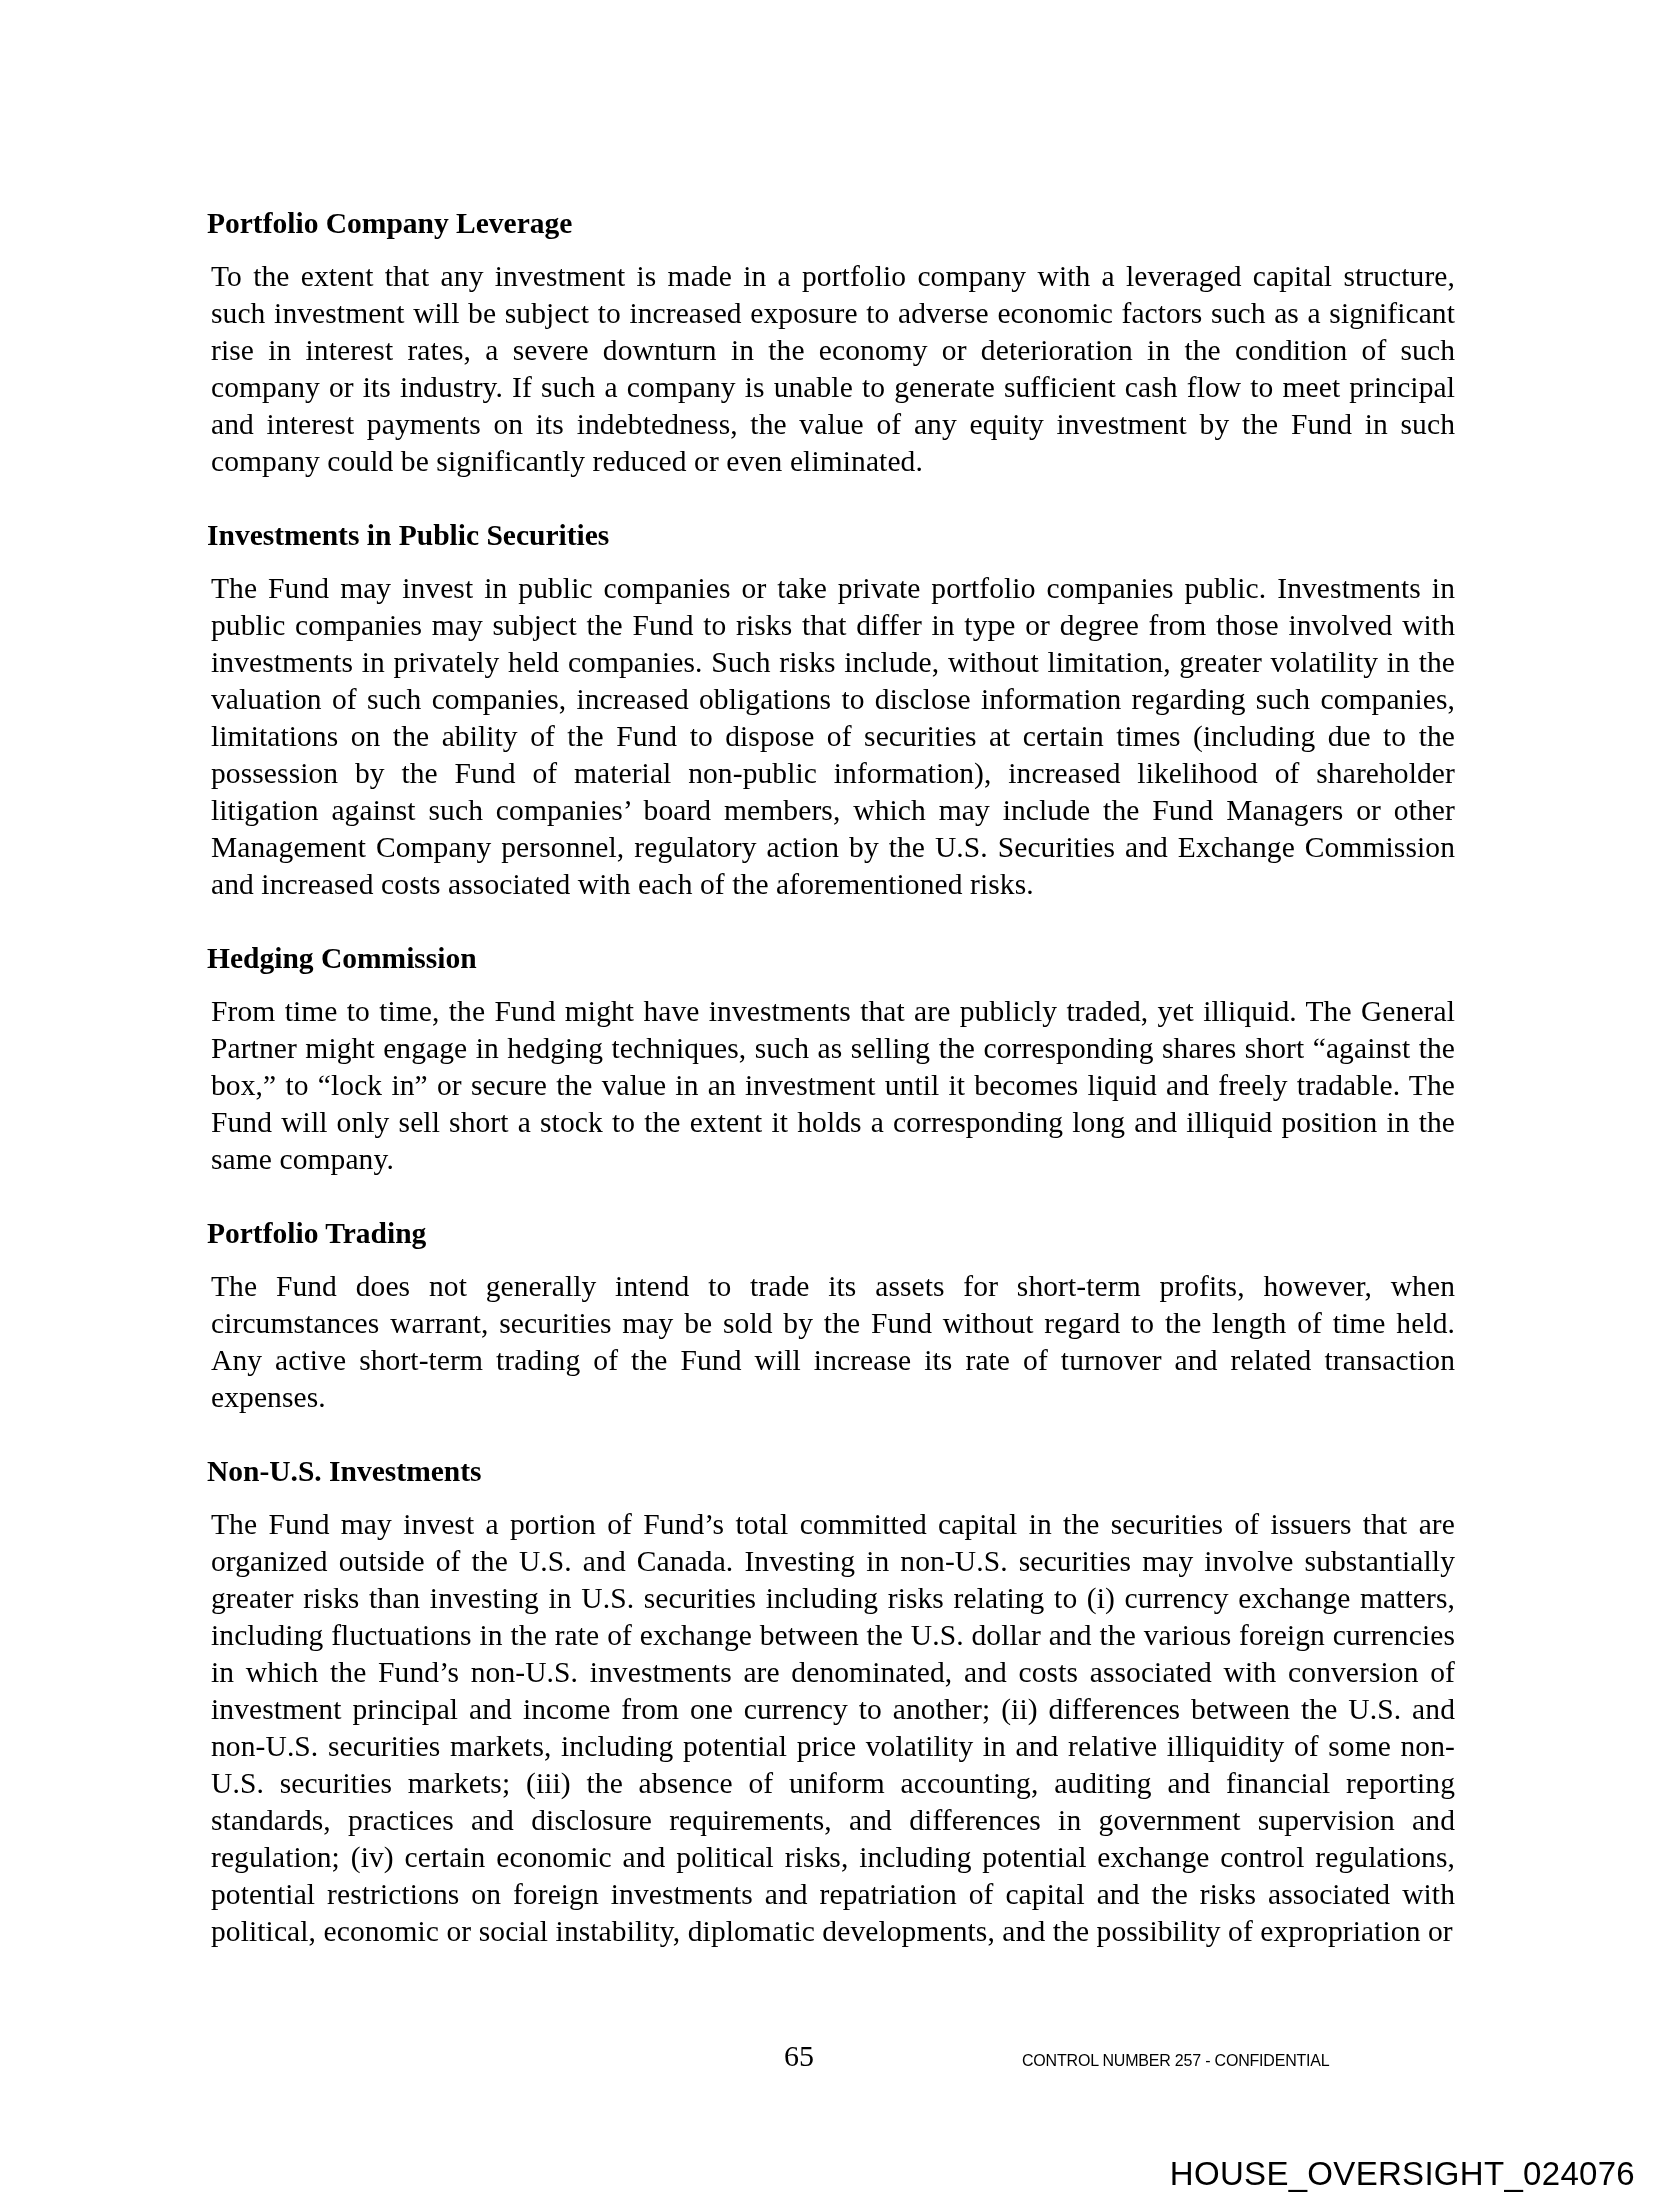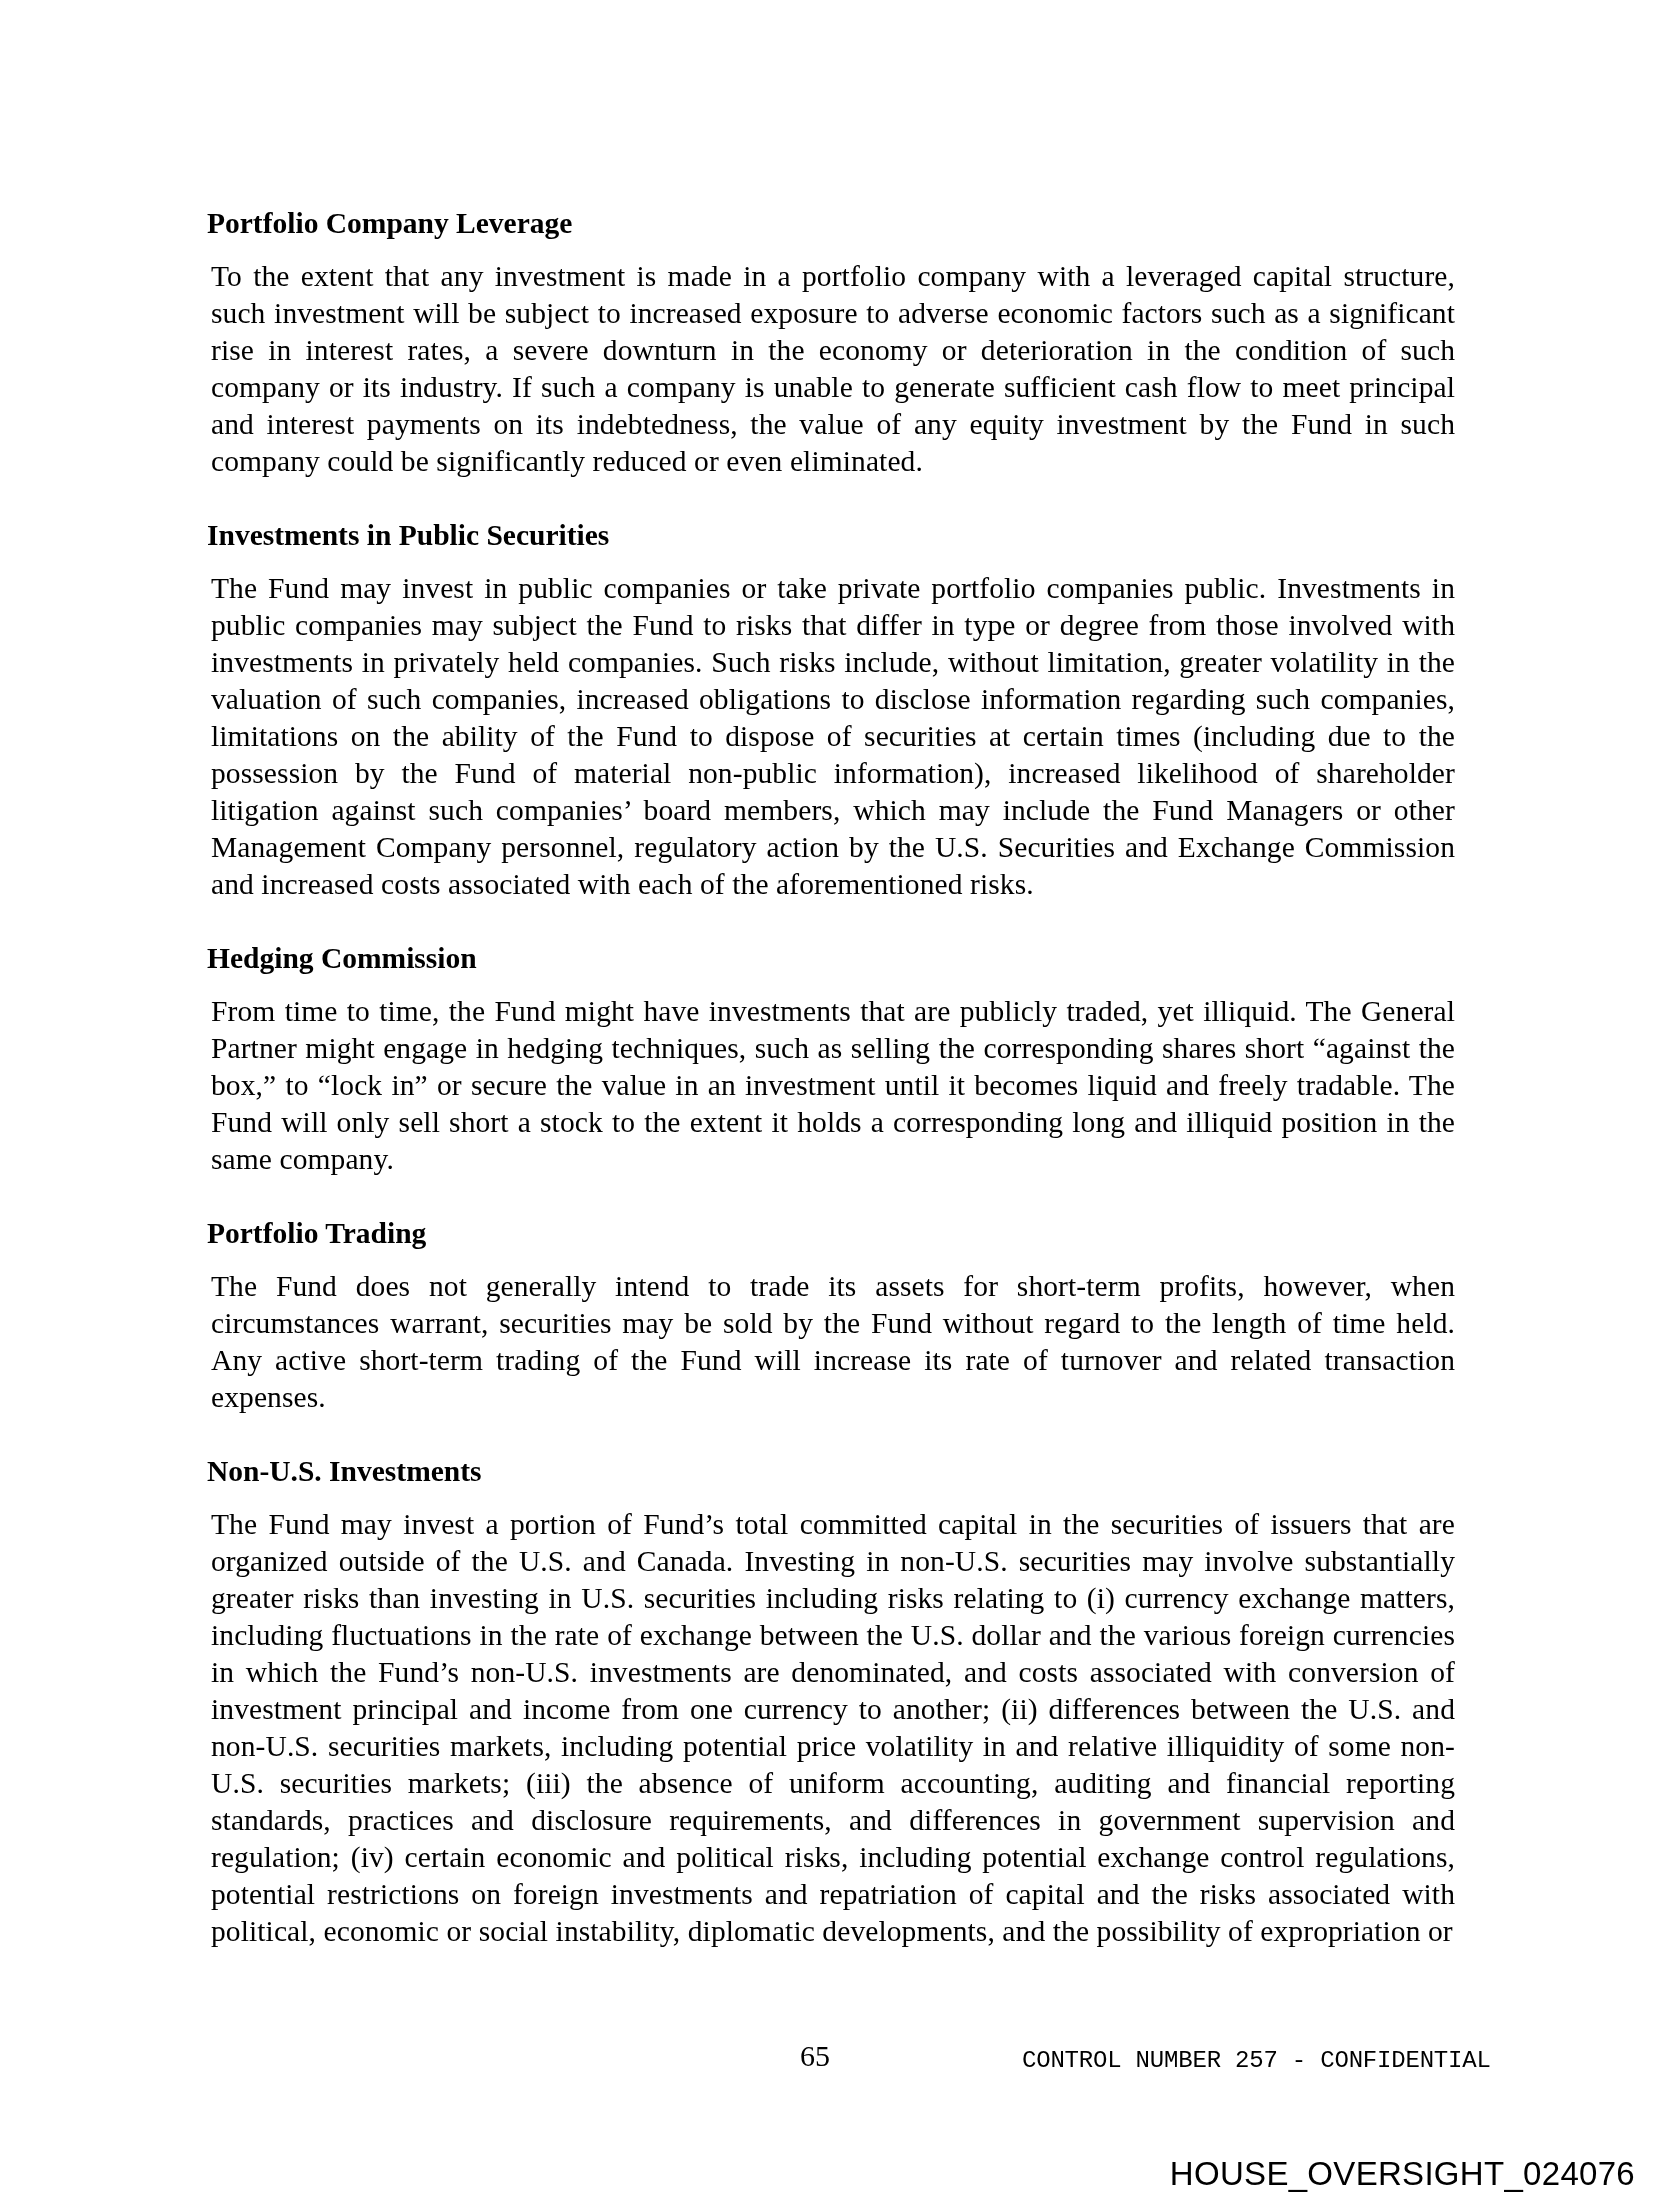--- a/index.html
+++ b/index.html
@@ -32,32 +32,32 @@
       font-size: 29.5px;
       line-height: 37px;
     }
     .section-text {
       margin: 16px;
       text-align: justify;
       letter-spacing: 0.1px;
     }
     .page-number {
       position: absolute;
-      left: 800px;
+      left: 784px;
       top: 2037px;
       font-family: "Liberation Serif", "DejaVu Serif", serif;
       font-size: 30px;
       line-height: 37px;
     }
     .control-number {
       position: absolute;
       left: 1022px;
       top: 2048px;
-      font-family: Liberation Mono, monospace;
-      font-size: 24px;
+      font-family: Liberation Sans, sans-serif;
+      font-size: 16px;
       line-height: 26px;
       letter-spacing: -0.2px;
     }
     .bates-number {
       position: absolute;
       right: 34px;
       top: 2154px;
       font-family: "Liberation Sans", "DejaVu Sans", sans-serif;
       font-size: 33px;
       line-height: 39px;

